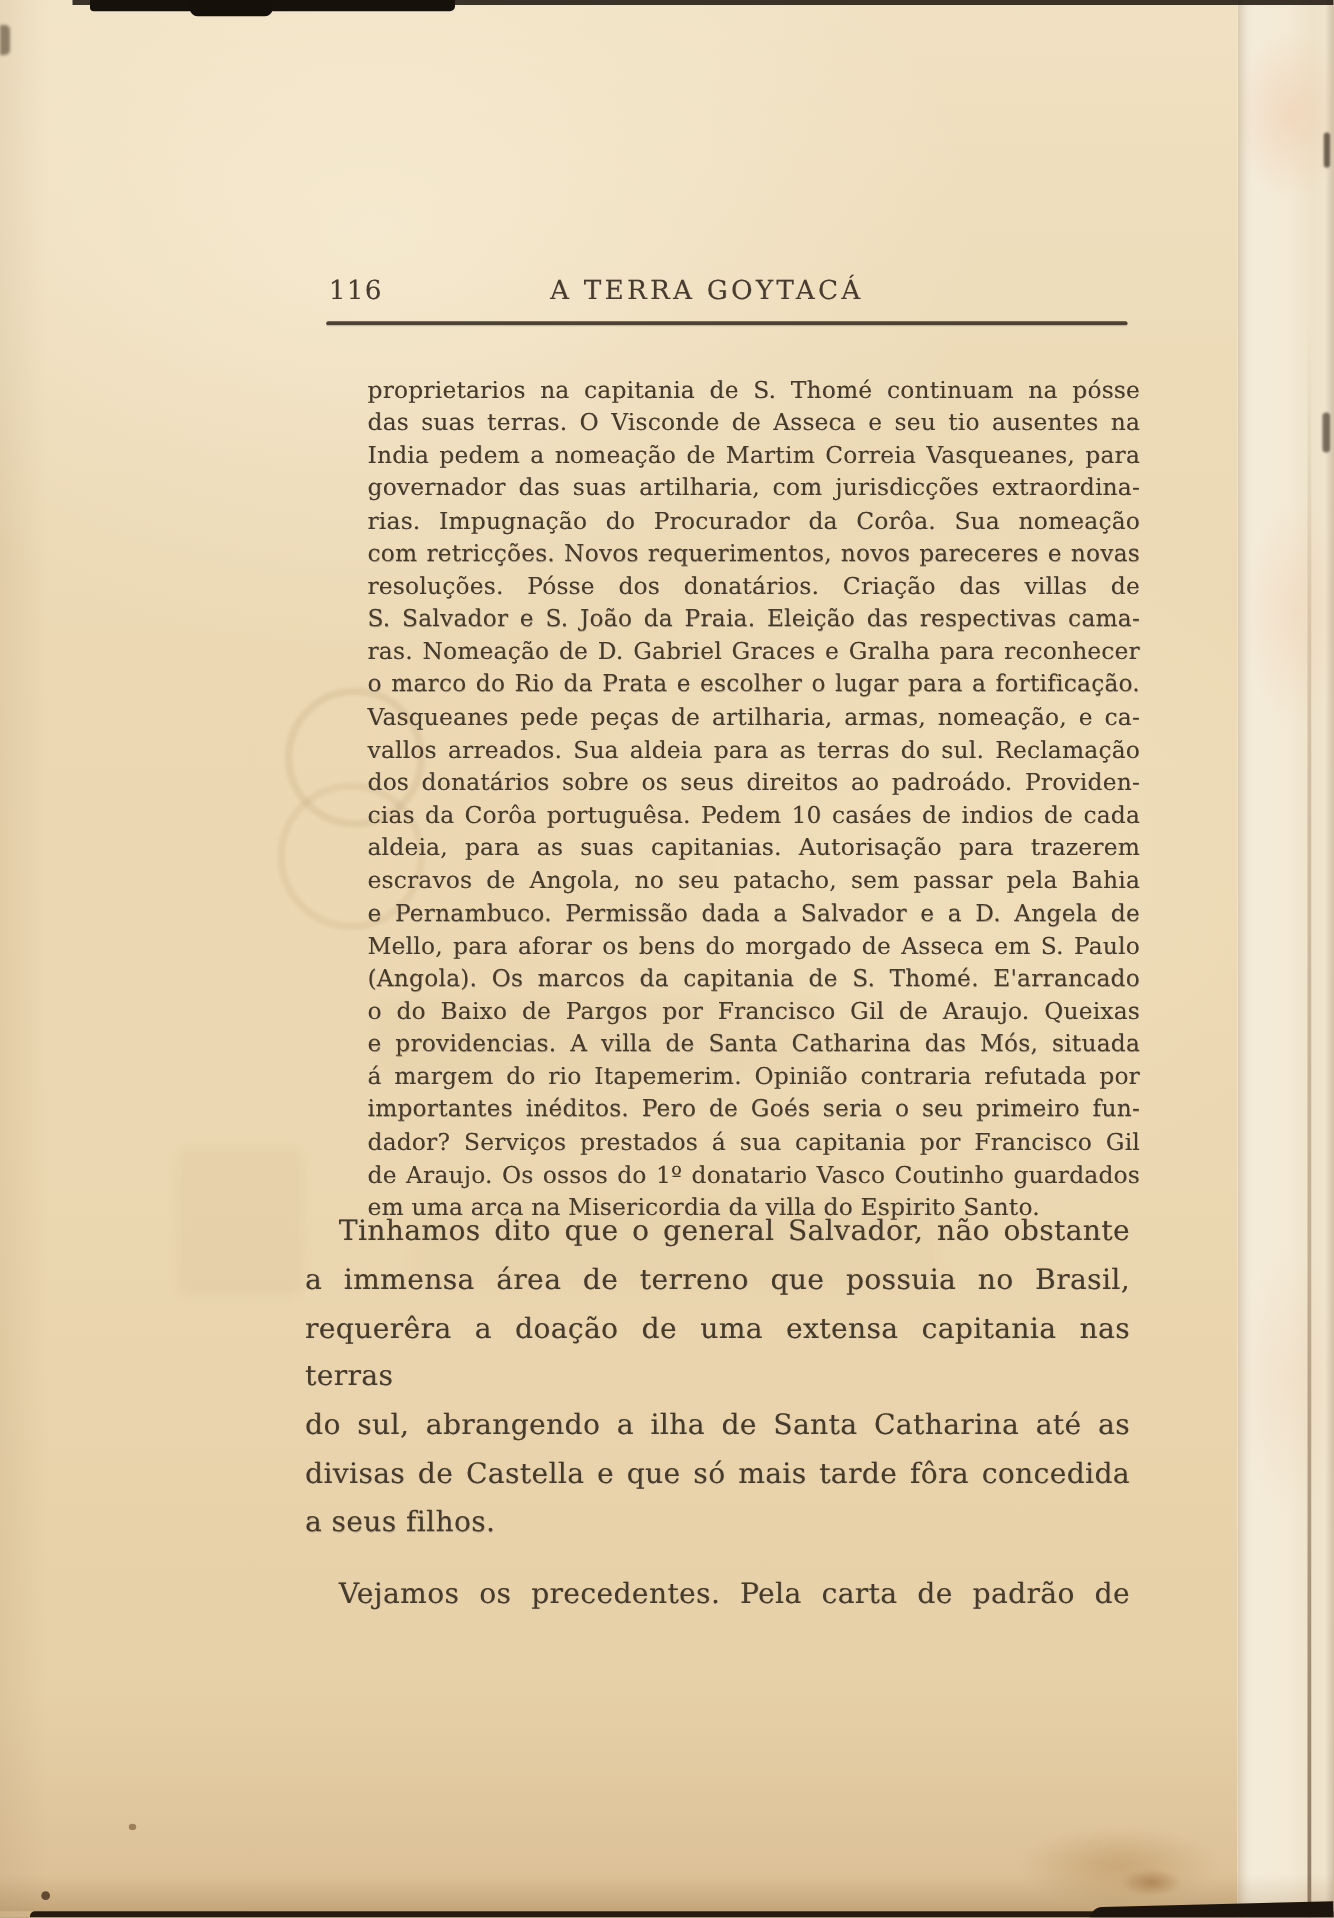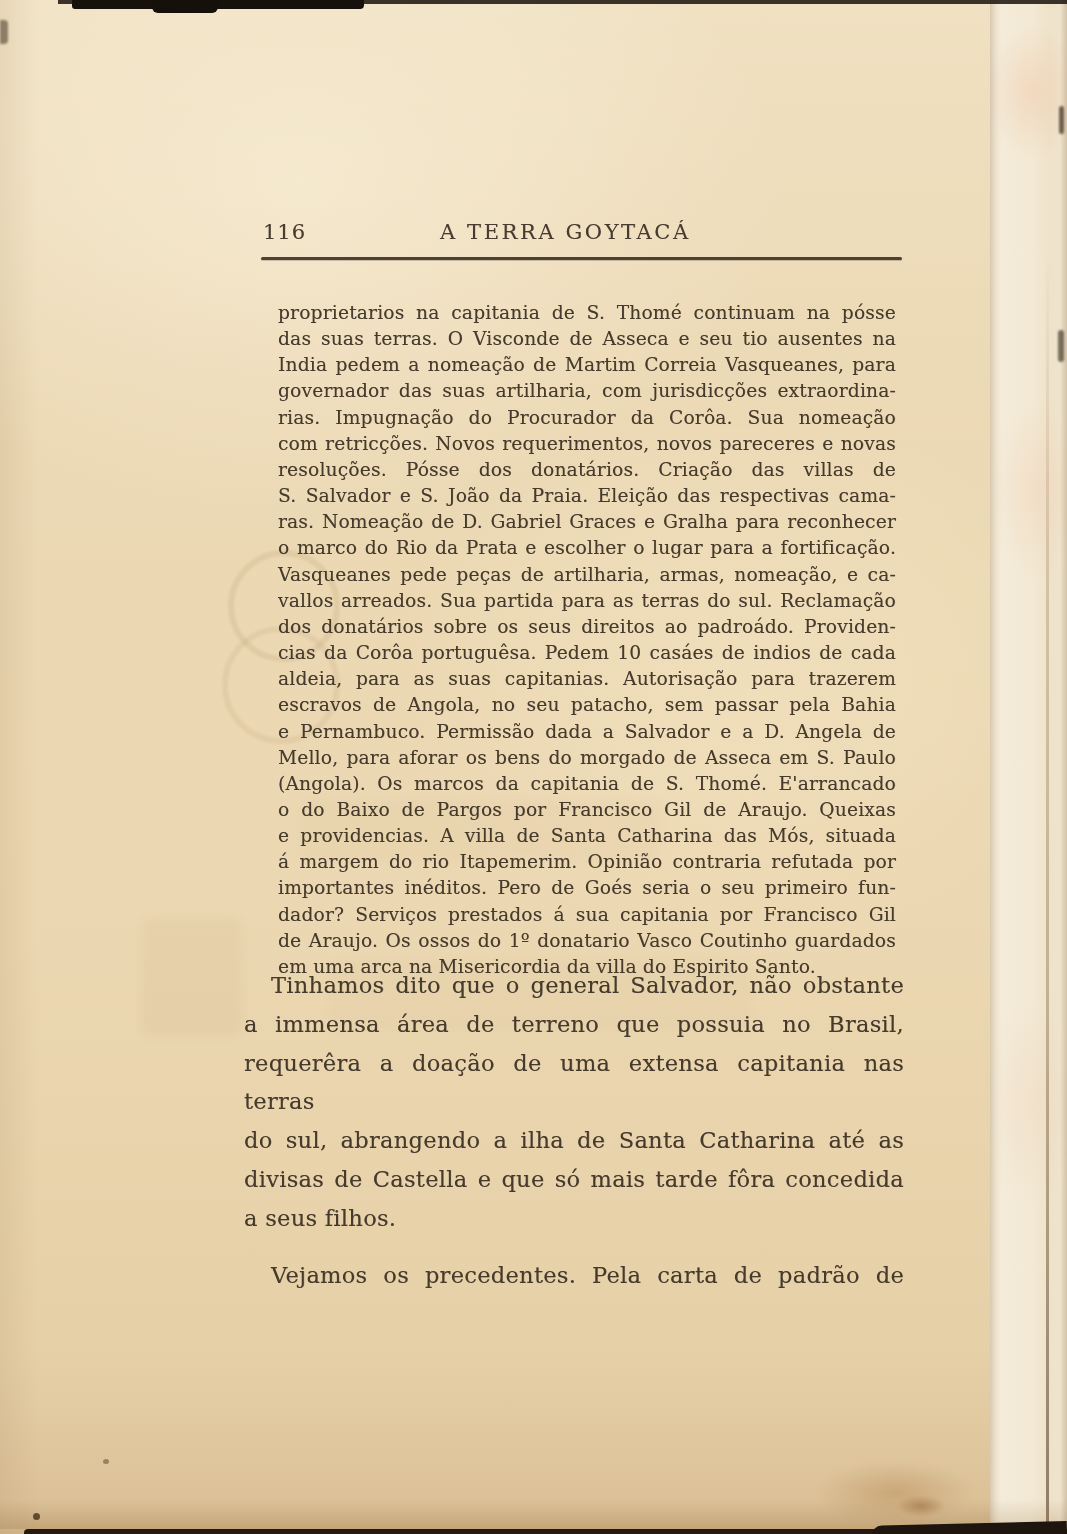--- a/index.html
+++ b/index.html
@@ -96,21 +96,21 @@
     text-shadow:0.3px 0.3px 0.5px rgba(70,55,40,0.35);
   }
   .rule{
     position:absolute;left:261px;top:257px;width:641px;height:3px;
     background:#4c4134;border-radius:2px;
     box-shadow:0 1px 0 rgba(76,65,52,0.25);
   }
 
   
   .summary{
-    position:absolute;left:278px;top:300px;width:618px;
+    position:absolute;left:294px;top:300px;width:618px;
     font-size:18.6px;line-height:26.15px;letter-spacing:0.2px;
     text-shadow:0.3px 0.3px 0.5px rgba(70,55,40,0.38);
   }
   .bodytext{
     position:absolute;left:244px;top:966px;width:660px;
     font-size:22.5px;line-height:38.8px;letter-spacing:0.3px;
     text-shadow:0.3px 0.3px 0.6px rgba(70,55,40,0.38);
   }
   .line{text-align:justify;text-align-last:justify;}
   .line.last{text-align-last:auto;}
@@ -153,21 +153,21 @@
       <div class="line">das suas terras. O Visconde de Asseca e seu tio ausentes na</div>
       <div class="line">India pedem a nomeação de Martim Correia Vasqueanes, para</div>
       <div class="line">governador das suas artilharia, com jurisdicções extraordina-</div>
       <div class="line">rias. Impugnação do Procurador da Corôa. Sua nomeação</div>
       <div class="line">com retricções. Novos requerimentos, novos pareceres e novas</div>
       <div class="line">resoluções. Pósse dos donatários. Criação das villas de</div>
       <div class="line">S. Salvador e S. João da Praia. Eleição das respectivas cama-</div>
       <div class="line">ras. Nomeação de D. Gabriel Graces e Gralha para reconhecer</div>
       <div class="line">o marco do Rio da Prata e escolher o lugar para a fortificação.</div>
       <div class="line">Vasqueanes pede peças de artilharia, armas, nomeação, e ca-</div>
-      <div class="line">vallos arreados. Sua partida para as terras do sul. Reclamação</div>
+      <div class="line">vallos arreados. Sua aldeia para as terras do sul. Reclamação</div>
       <div class="line">dos donatários sobre os seus direitos ao padroádo. Providen-</div>
       <div class="line">cias da Corôa portuguêsa. Pedem 10 casáes de indios de cada</div>
       <div class="line">aldeia, para as suas capitanias. Autorisação para trazerem</div>
       <div class="line">escravos de Angola, no seu patacho, sem passar pela Bahia</div>
       <div class="line">e Pernambuco. Permissão dada a Salvador e a D. Angela de</div>
       <div class="line">Mello, para aforar os bens do morgado de Asseca em S. Paulo</div>
       <div class="line">(Angola). Os marcos da capitania de S. Thomé. E'arrancado</div>
       <div class="line">o do Baixo de Pargos por Francisco Gil de Araujo. Queixas</div>
       <div class="line">e providencias. A villa de Santa Catharina das Mós, situada</div>
       <div class="line">á margem do rio Itapemerim. Opinião contraria refutada por</div>

